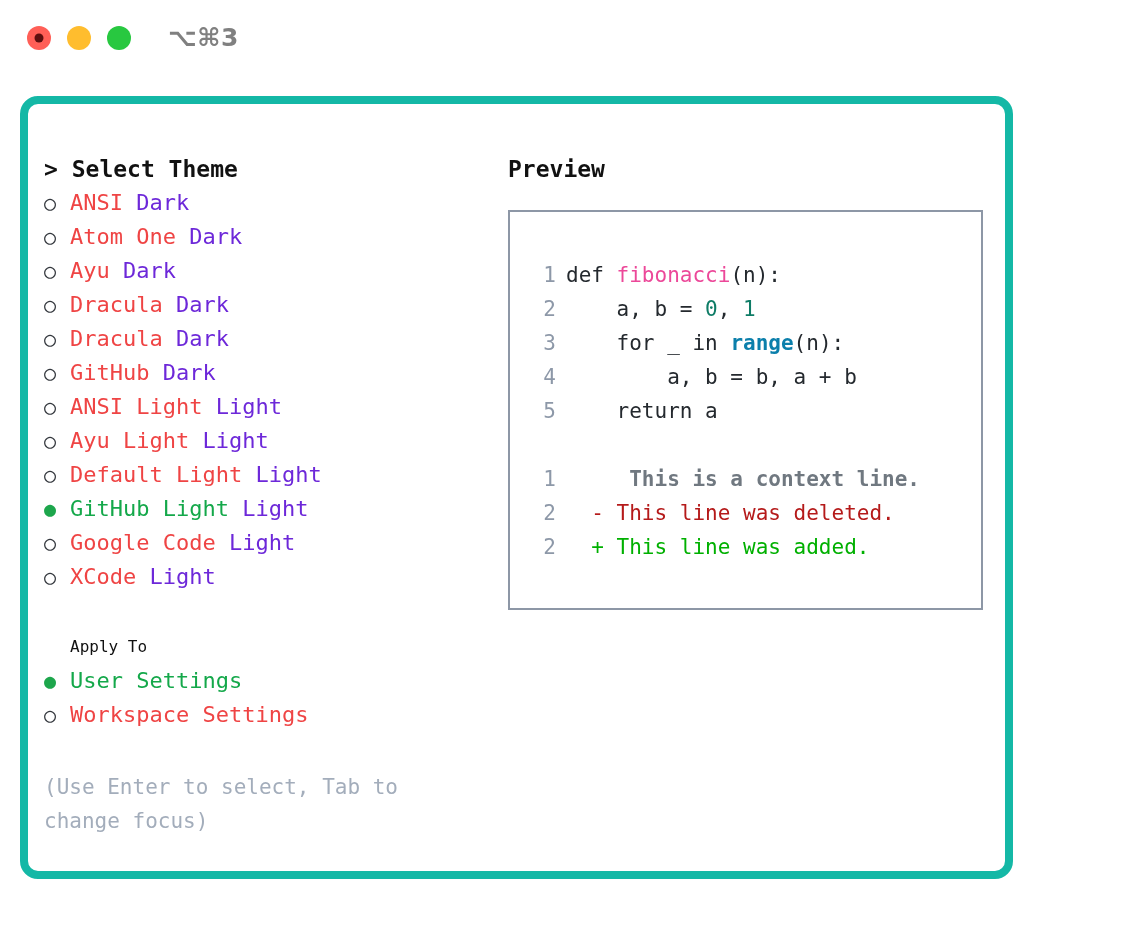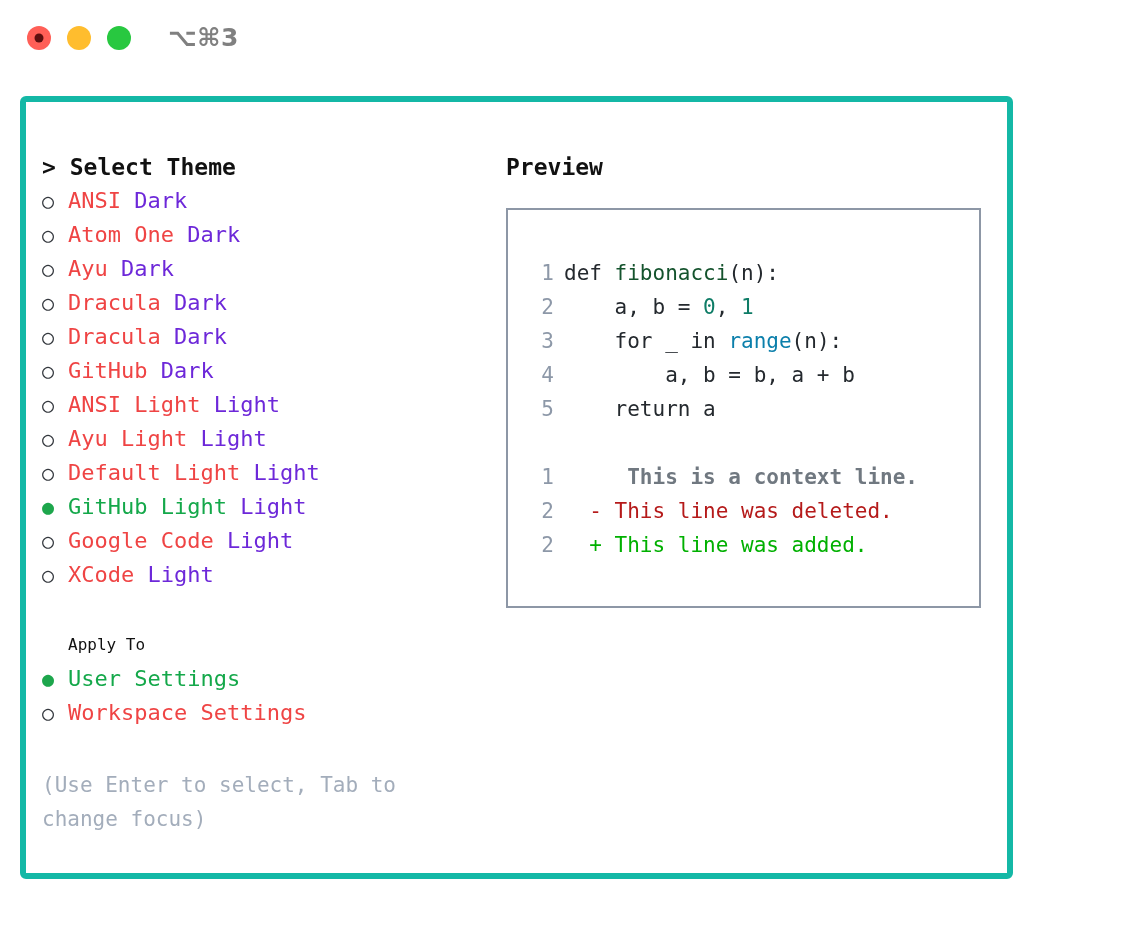--- a/index.html
+++ b/index.html
@@ -72,22 +72,22 @@
     white-space: pre;
   }
 
   
   .panel {
     position: absolute;
     left: 20px;
     top: 96px;
     width: 993px;
     height: 783px;
-    border: 6px solid #14b8a6;
-    border-radius: 6px;
+    border: 8px solid #14b8a6;
+    border-radius: 18px;
     background: #ffffff;
     box-sizing: border-box;
   }
 
   .columns {
     position: absolute;
     left: 0; top: 0;
     width: 100%;
     height: 100%;
   }
@@ -176,23 +176,23 @@
   .lineno {
     display: inline-block;
     width: 28px;
     flex: 0 0 28px;
     text-align: right;
     color: #8d98a8;
     margin-right: 10px;
   }
   .codetext { color: #24292e; }
 
-  .tok-func   { color: #14532d; }
+  .tok-func   { color: #ec4899; }
   .tok-num    { color: #0e7c66; }
-  .tok-builtin{ color: #0b7fab; }
+  .tok-builtin{ color: #0b7fab; font-weight: bold; }
   .tok-plain  { color: #24292e; }
 
   .diff-context { color: #707880; font-weight: bold; }
   .diff-del     { color: #b51a1a; }
   .diff-add     { color: #00b000; }
 
   .spacer-line { height: 34px; }
 </style>
 </head>
 <body>

